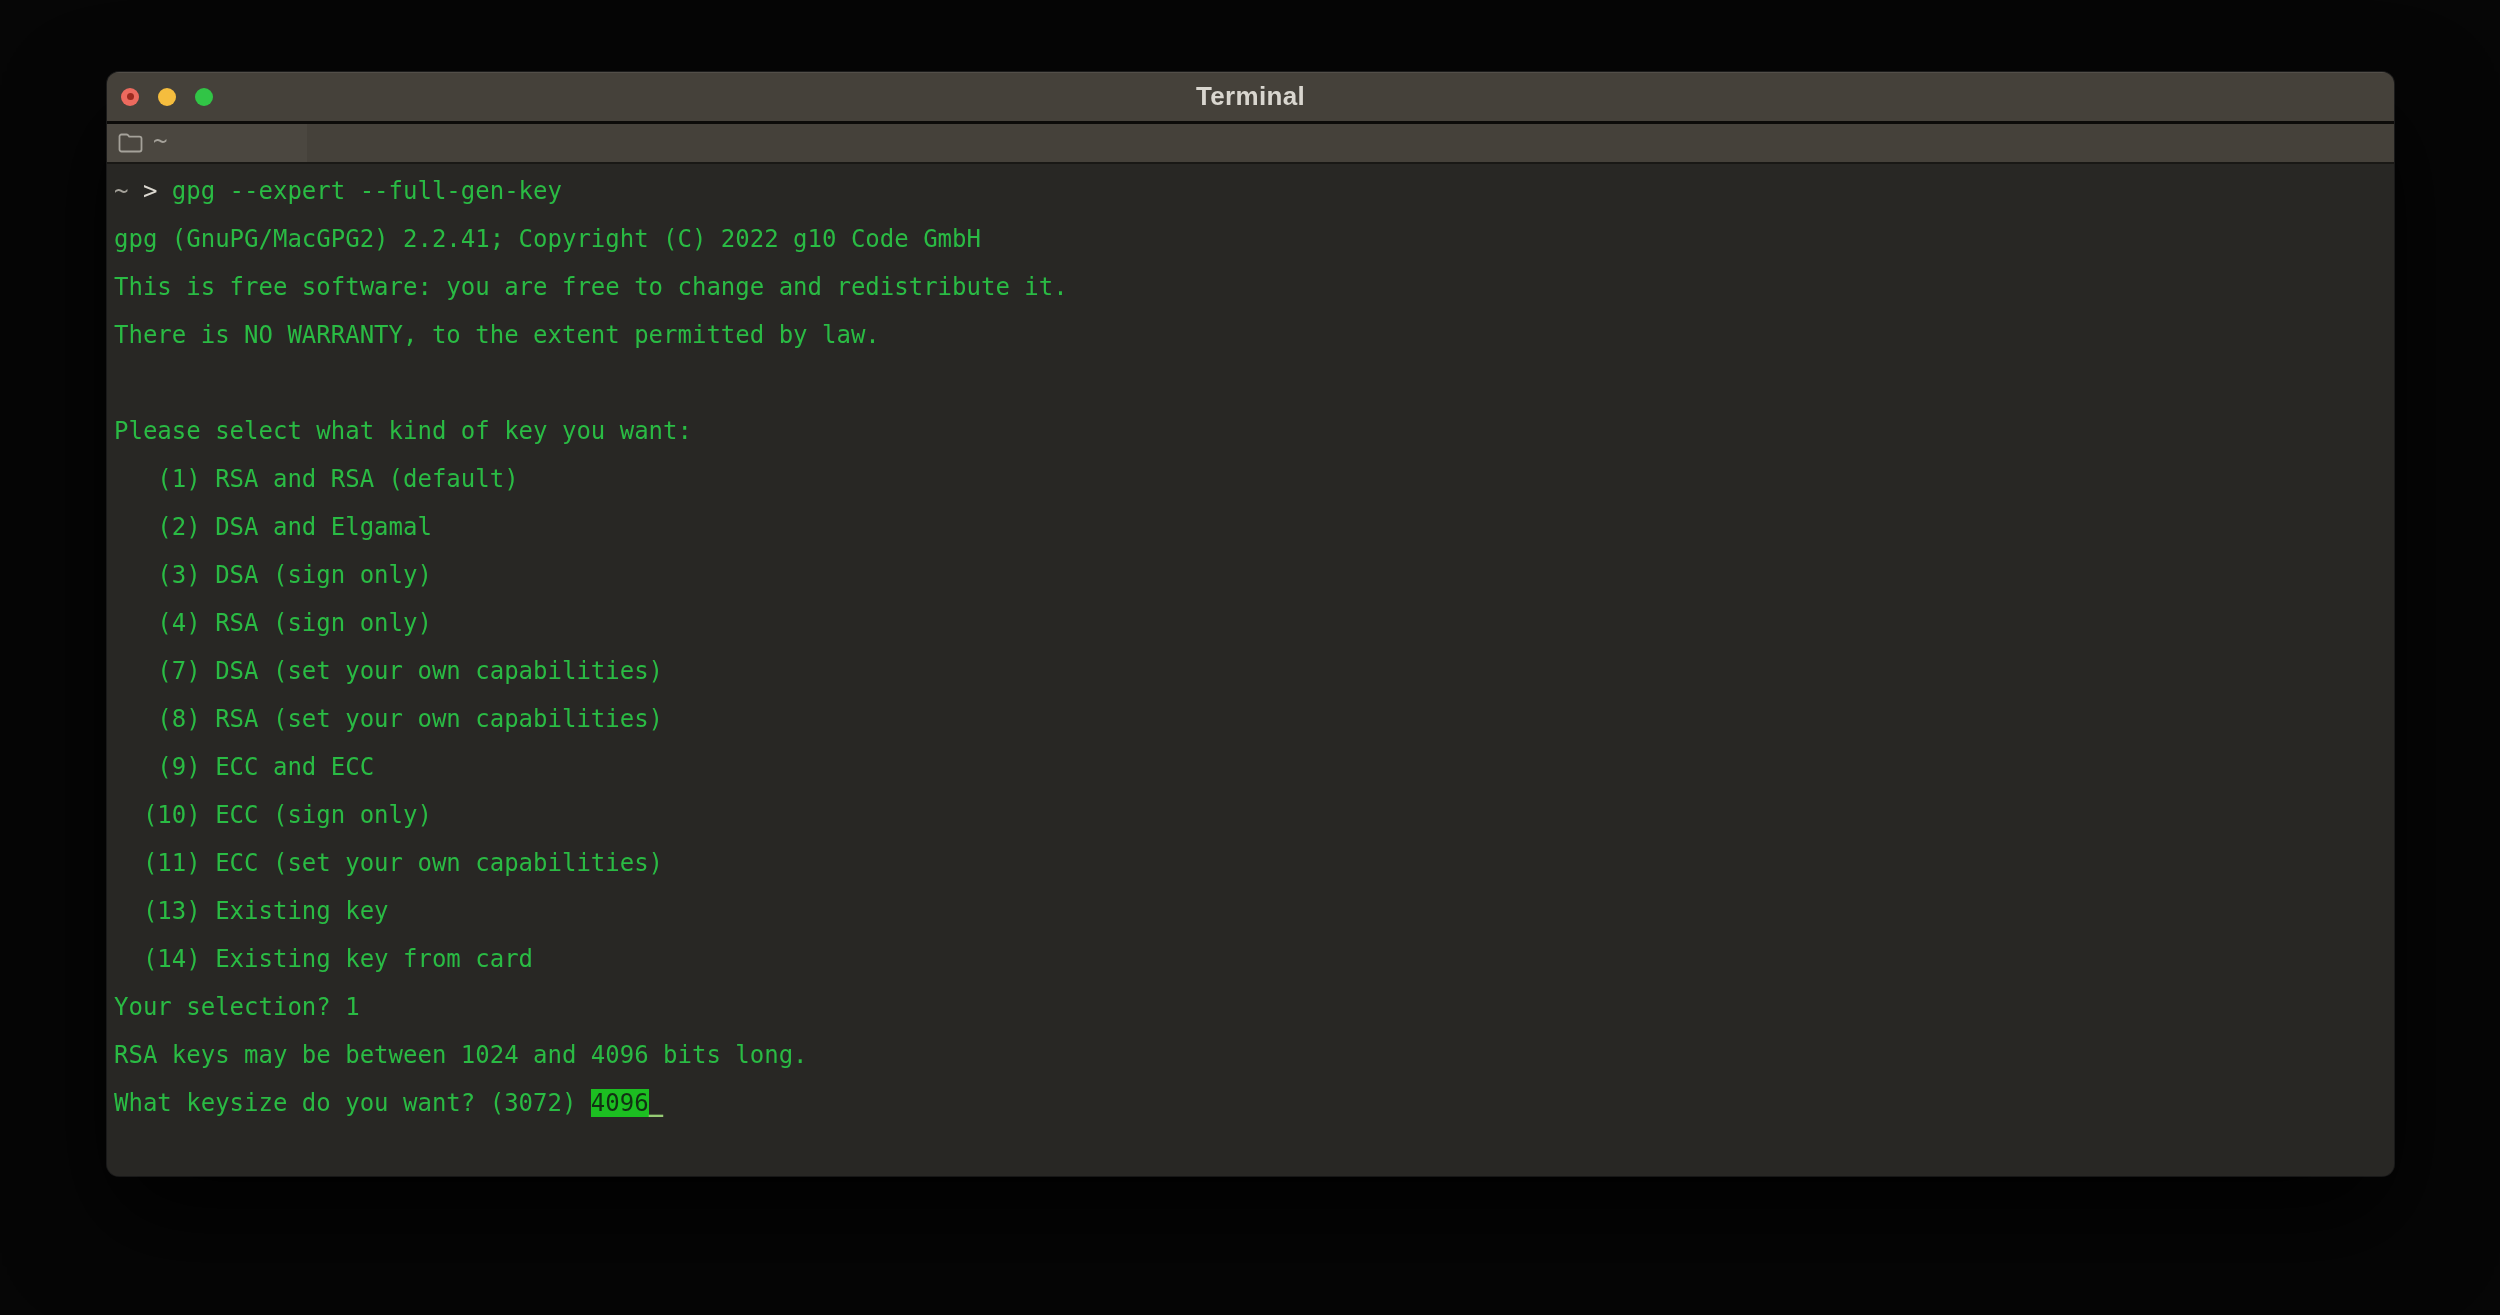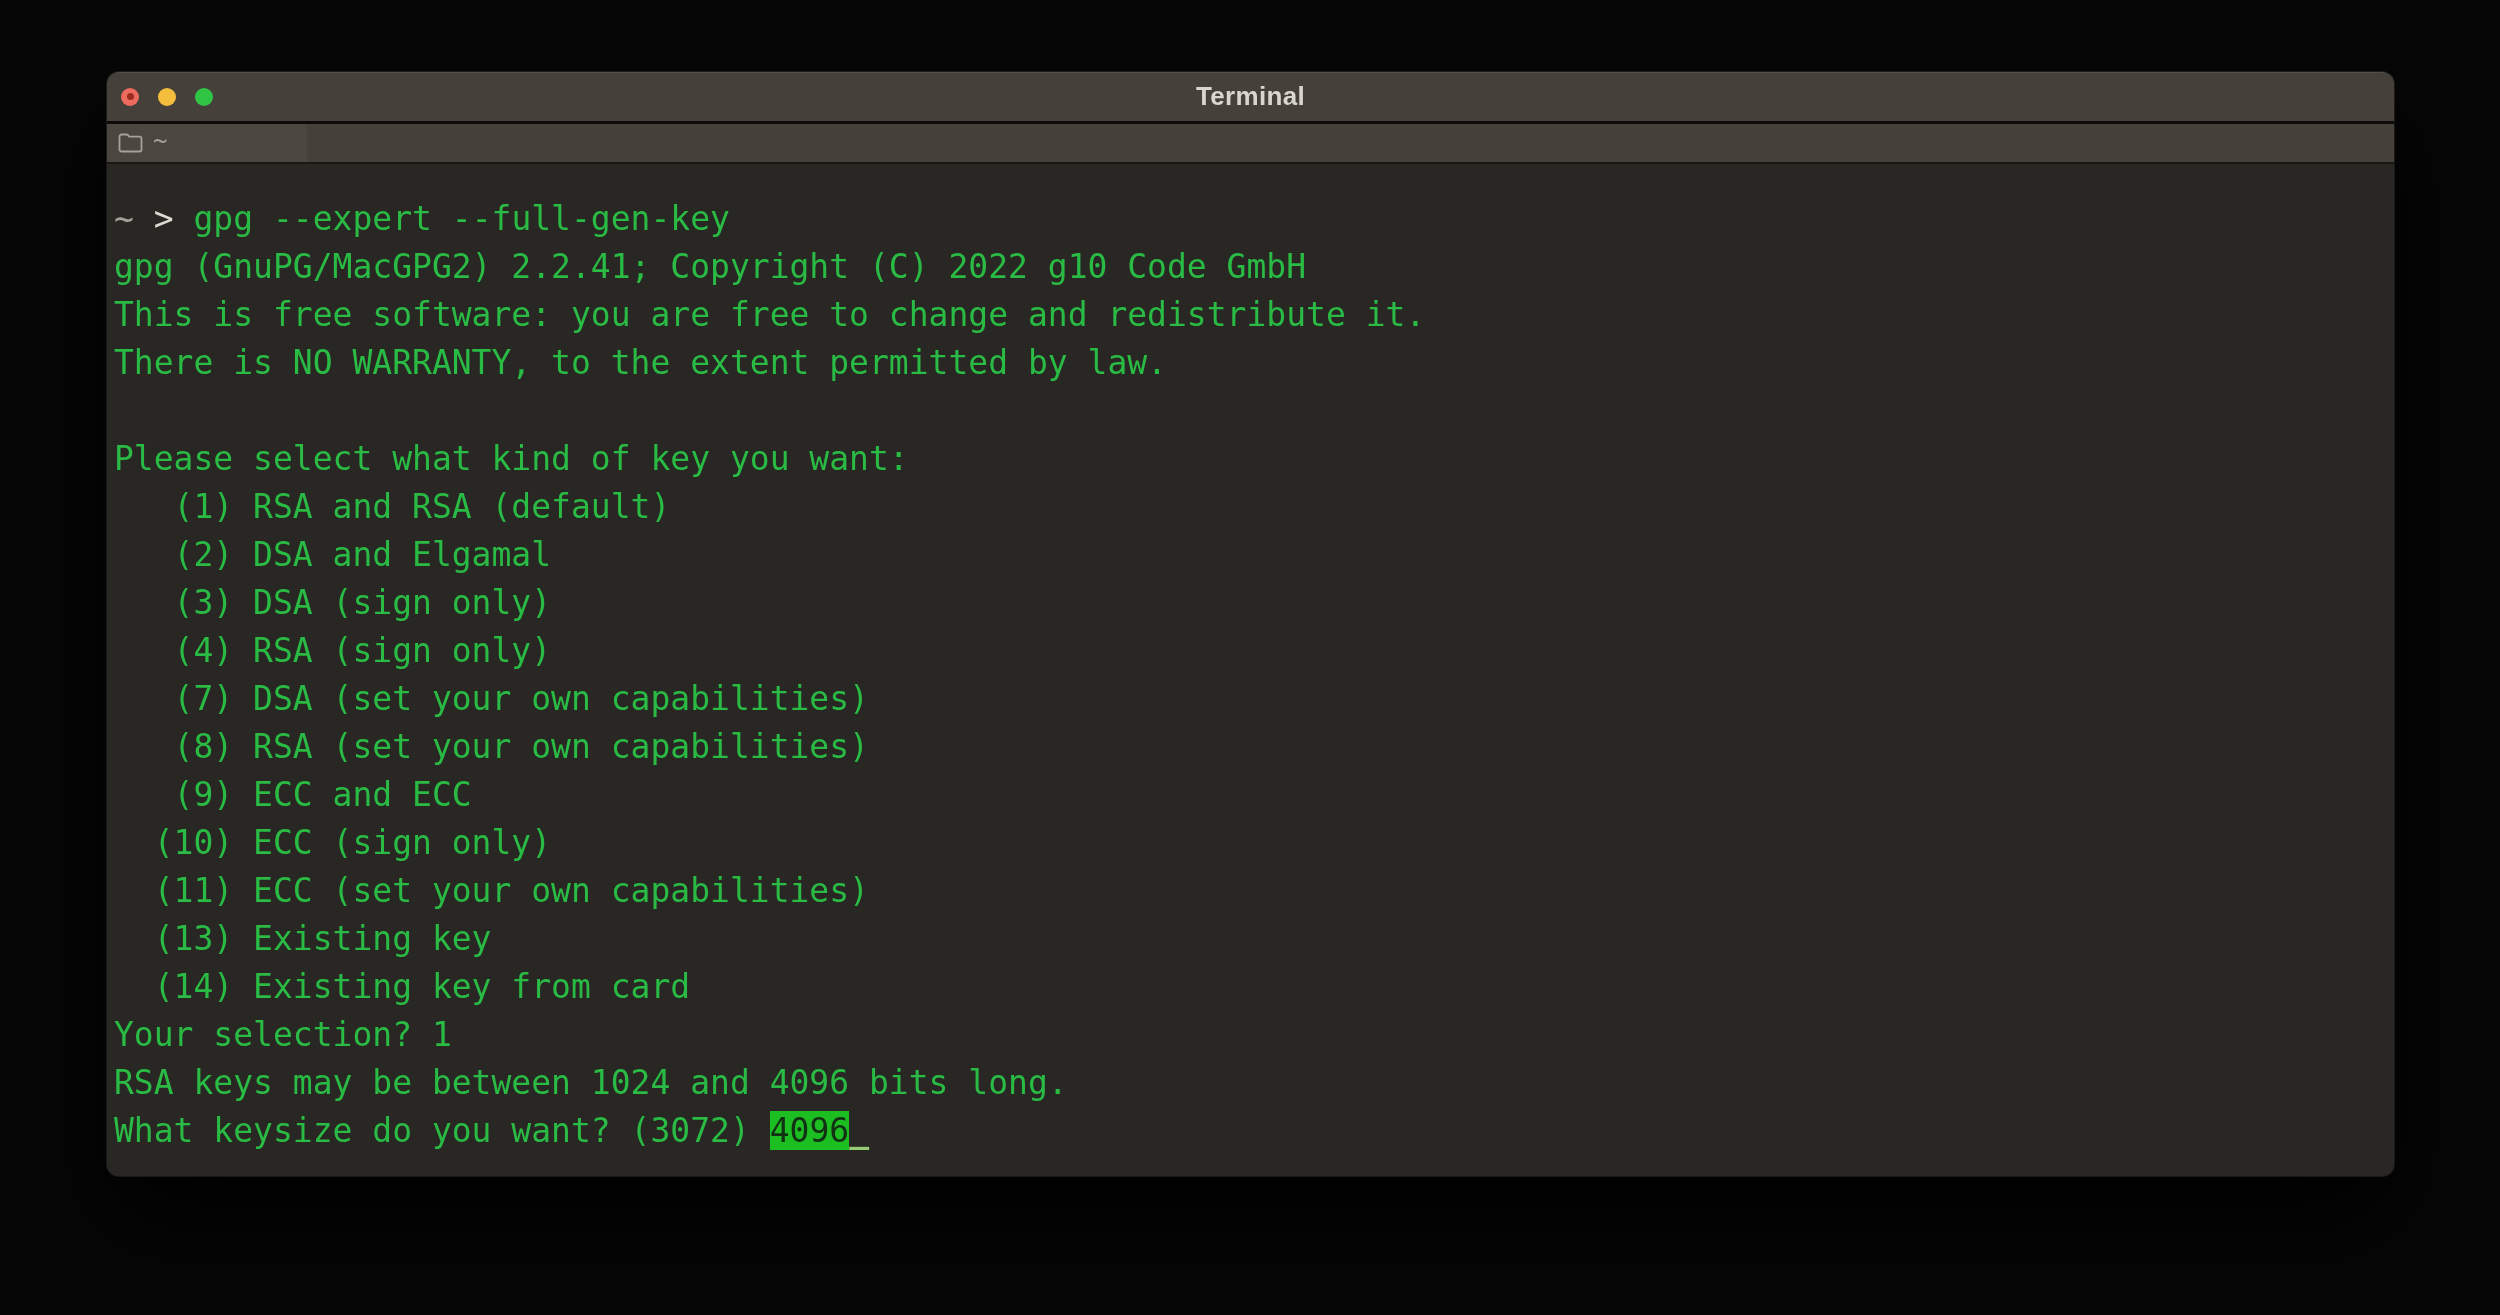--- a/index.html
+++ b/index.html
@@ -56,24 +56,23 @@
     font-size:24px;color:var(--tab_text,#a5a29a);
     font-family:"DejaVu Sans Mono","Liberation Mono",monospace;
     line-height:1;transform:translateY(-2px);
   }
   
   .screen{
     flex:1 1 auto;
     background:var(--terminal_bg,#282724);
     padding:3px 8px 0 7px;
     font-family:"DejaVu Sans Mono","Liberation Mono",monospace;
-    font-size:33px;line-height:48px;
+    font-size:24px;line-height:48px;
     white-space:pre;
     color:var(--green,#2abb44);
-    margin-top:28px;
   }
   .line{min-height:48px;}
   .seg-green{color:var(--green,#2abb44);}
   .seg-dim{color:var(--prompt_dim,#a5a29a);}
   .seg-bright{color:var(--prompt_bright,#dcd9d1);}
   .seg-highlight{background:var(--selection_bg,#1cbe21);color:var(--selection_text,#123013);}
   .seg-cursor{color:var(--cursor,#96cb74);font-weight:bold;}
 </style>
 </head>
 <body>

